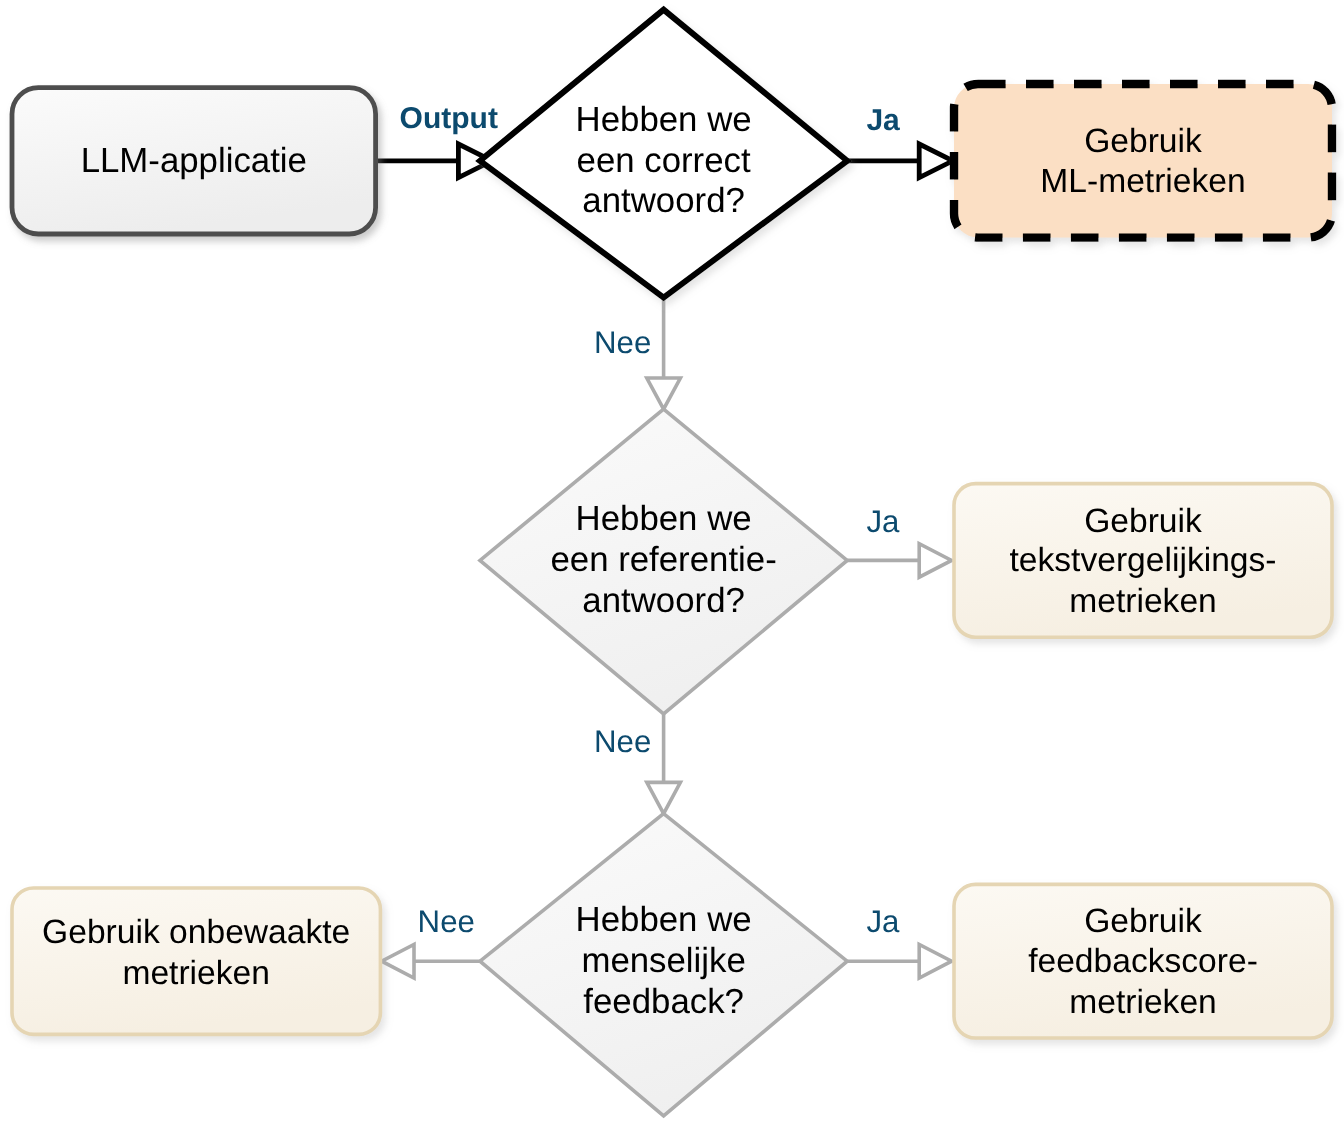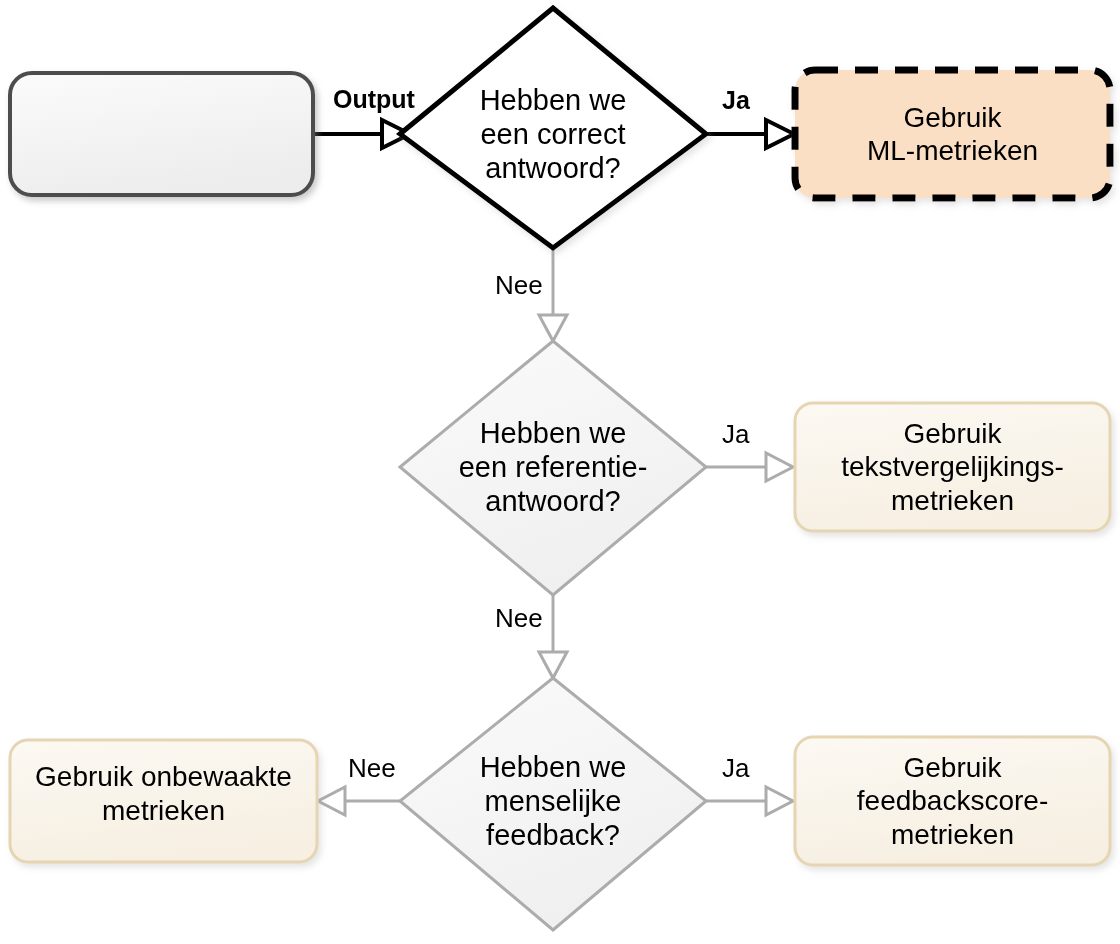--- a/index.html
+++ b/index.html
@@ -28,21 +28,21 @@
     align-items: center;
     justify-content: center;
     text-align: center;
     color: #000000;
     line-height: 1.18;
     white-space: pre-line;
     pointer-events: none;
   }
   .edge-label {
     position: absolute;
-    color: #000000;
+    color: #0c4a6e;
     white-space: nowrap;
   }
   .lbl-bold { font-weight: bold; }
 </style>
 </head>
 <body>
 
 <div id="canvas">
 
   <svg class="layer" viewBox="0 0 1120 944">
@@ -112,20 +112,21 @@
 
     <rect x="795" y="403" width="315" height="128" rx="18" ry="18" fill="url(#creamGrad)" stroke="#E5D5B3" stroke-width="3" filter="url(#softshadow-light)"></rect>
 
     <polygon points="553,678 706,801 553,930 400,801" fill="url(#diamondGrad)" stroke="#ACACAC" stroke-width="3" stroke-linejoin="miter"></polygon>
 
     <rect x="10" y="740" width="307" height="122" rx="18" ry="18" fill="url(#creamGrad)" stroke="#E5D5B3" stroke-width="3" filter="url(#softshadow-light)"></rect>
 
     <rect x="795" y="737" width="315" height="128" rx="18" ry="18" fill="url(#creamGrad)" stroke="#E5D5B3" stroke-width="3" filter="url(#softshadow-light)"></rect>
   </svg>
 
+  <div class="node-text" style="left:10px; top:73px; width:303px; height:122px; font-size:29px;">LLM-applicatie</div>
 
   <div class="node-text" style="left:418px; top:74px; width:270px; height:120px; font-size:29px;">Hebben we
 een correct
 antwoord?</div>
 
   <div class="node-text" style="left:795px; top:70px; width:315px; height:128px; font-size:28px;">Gebruik
 ML-metrieken</div>
 
   <div class="node-text" style="left:410px; top:407px; width:286px; height:120px; font-size:29px;">Hebben we
 een referentie-

